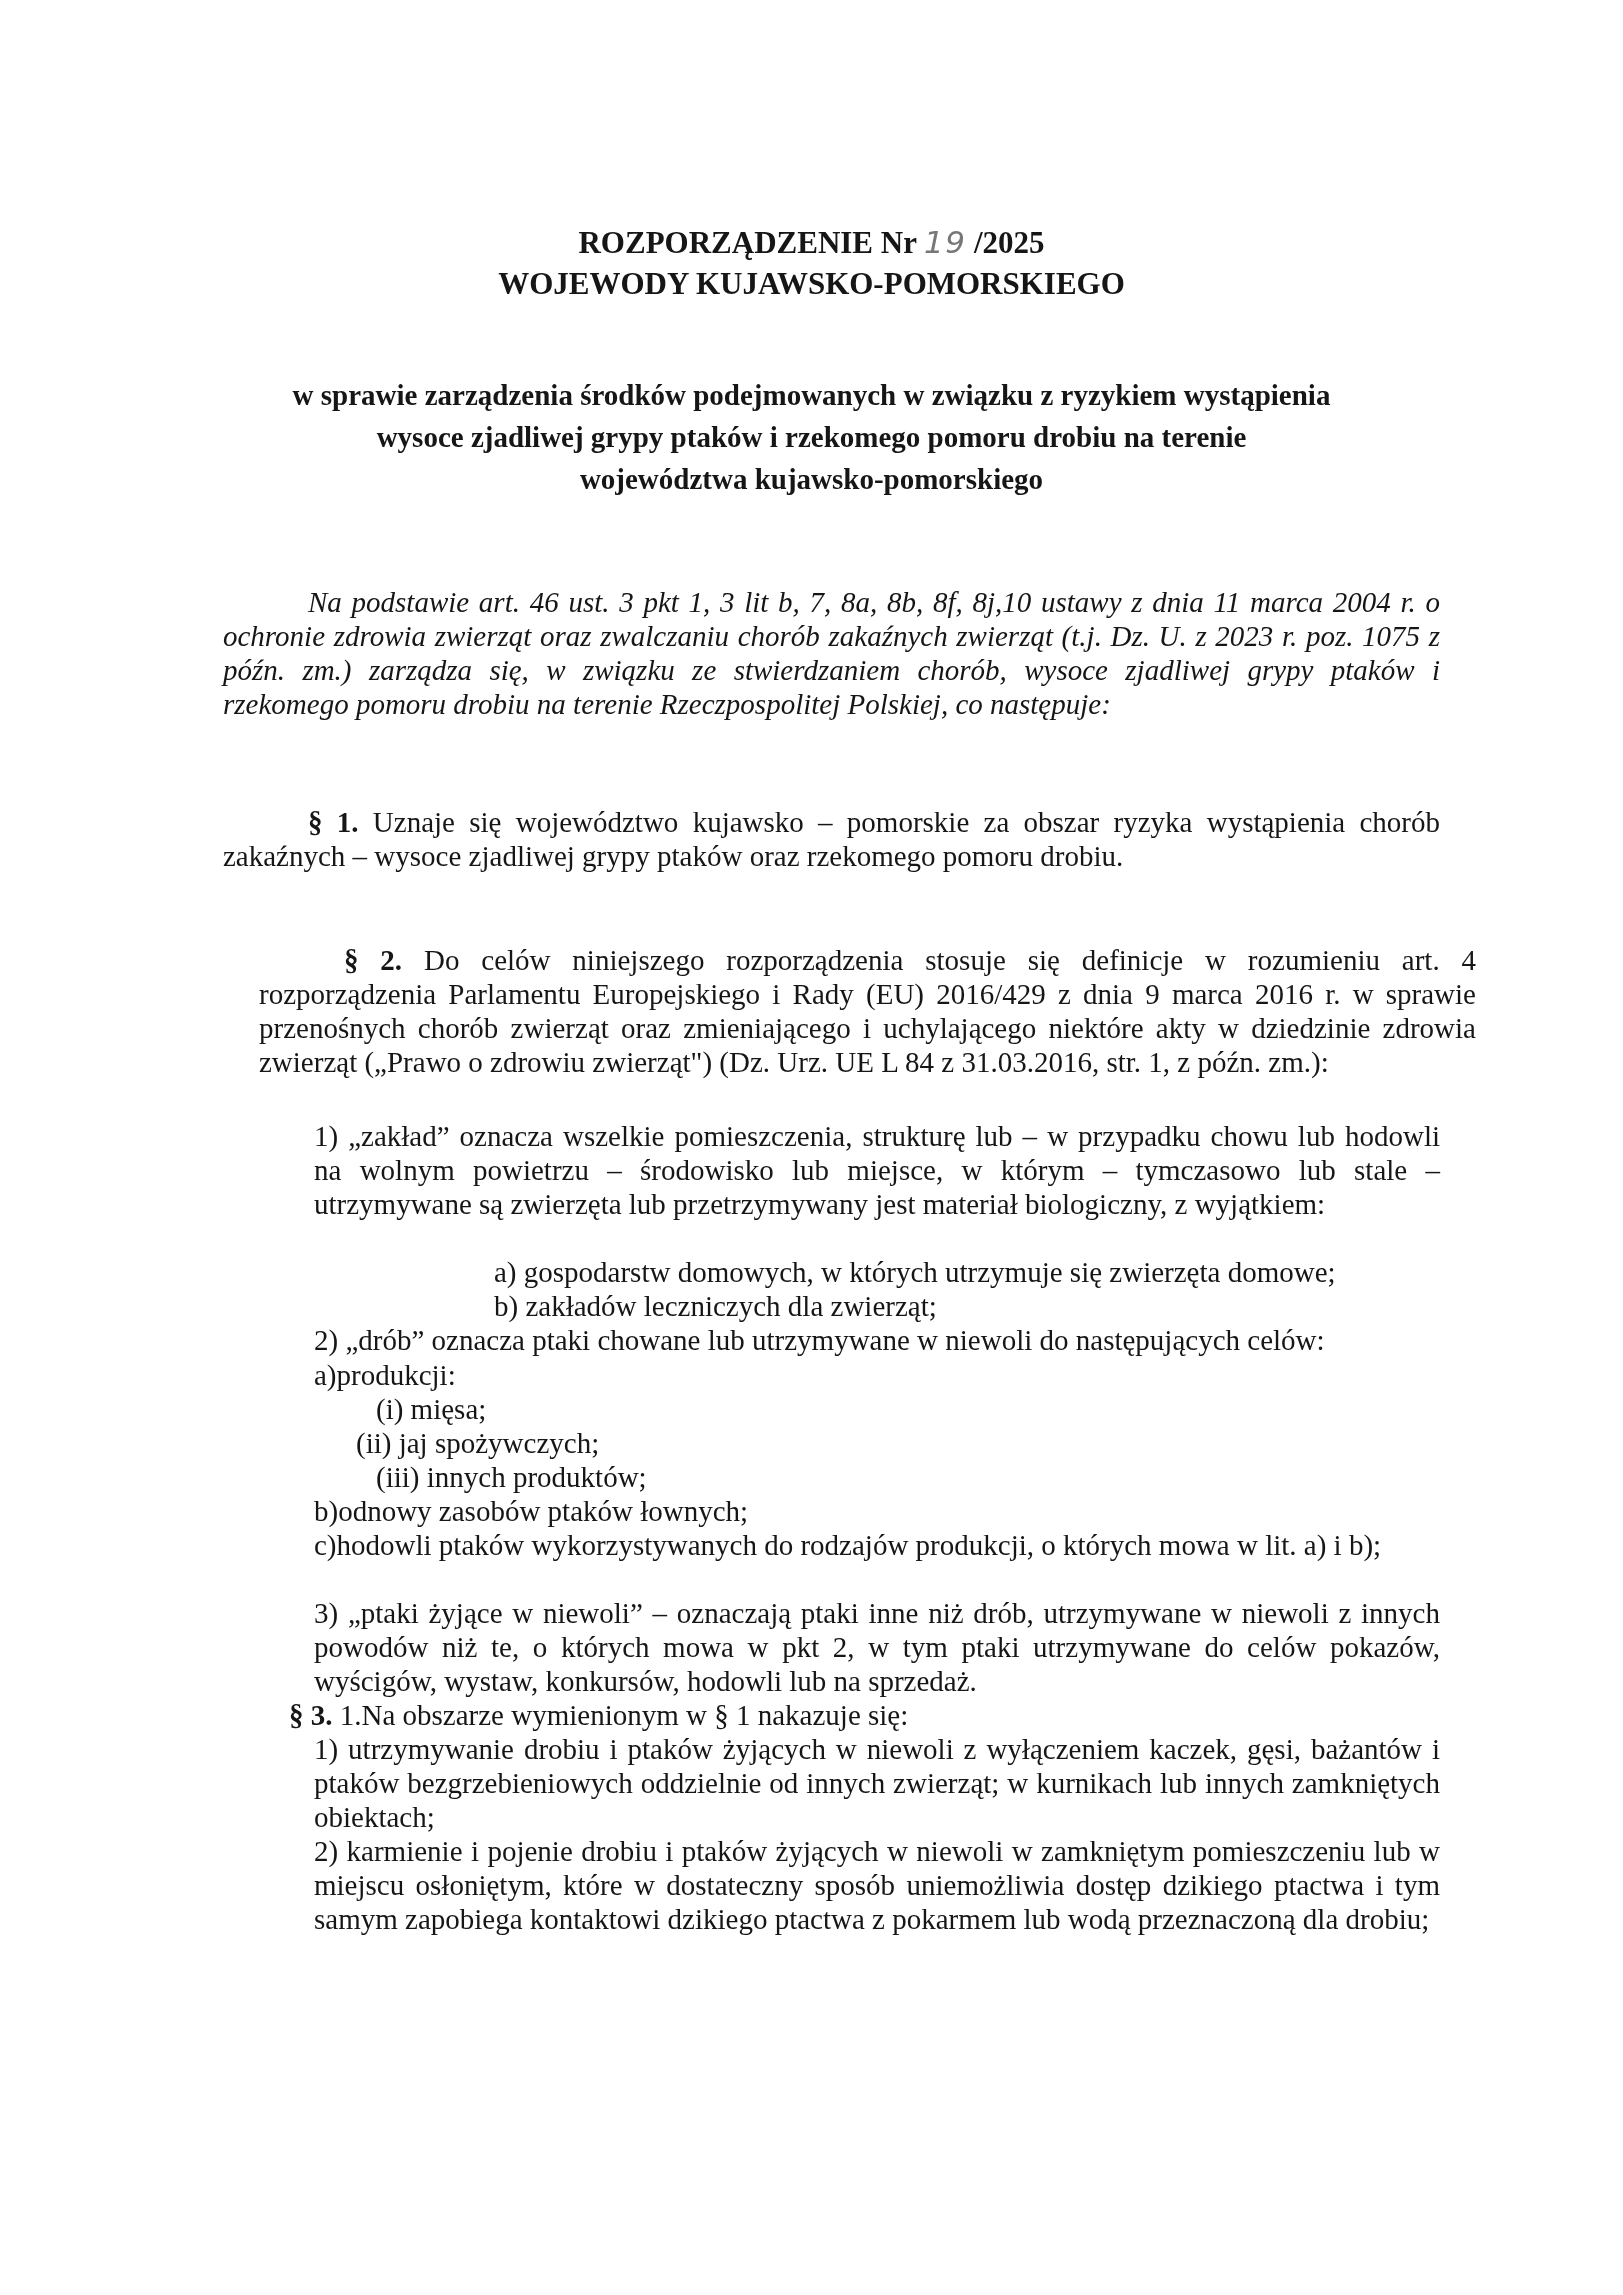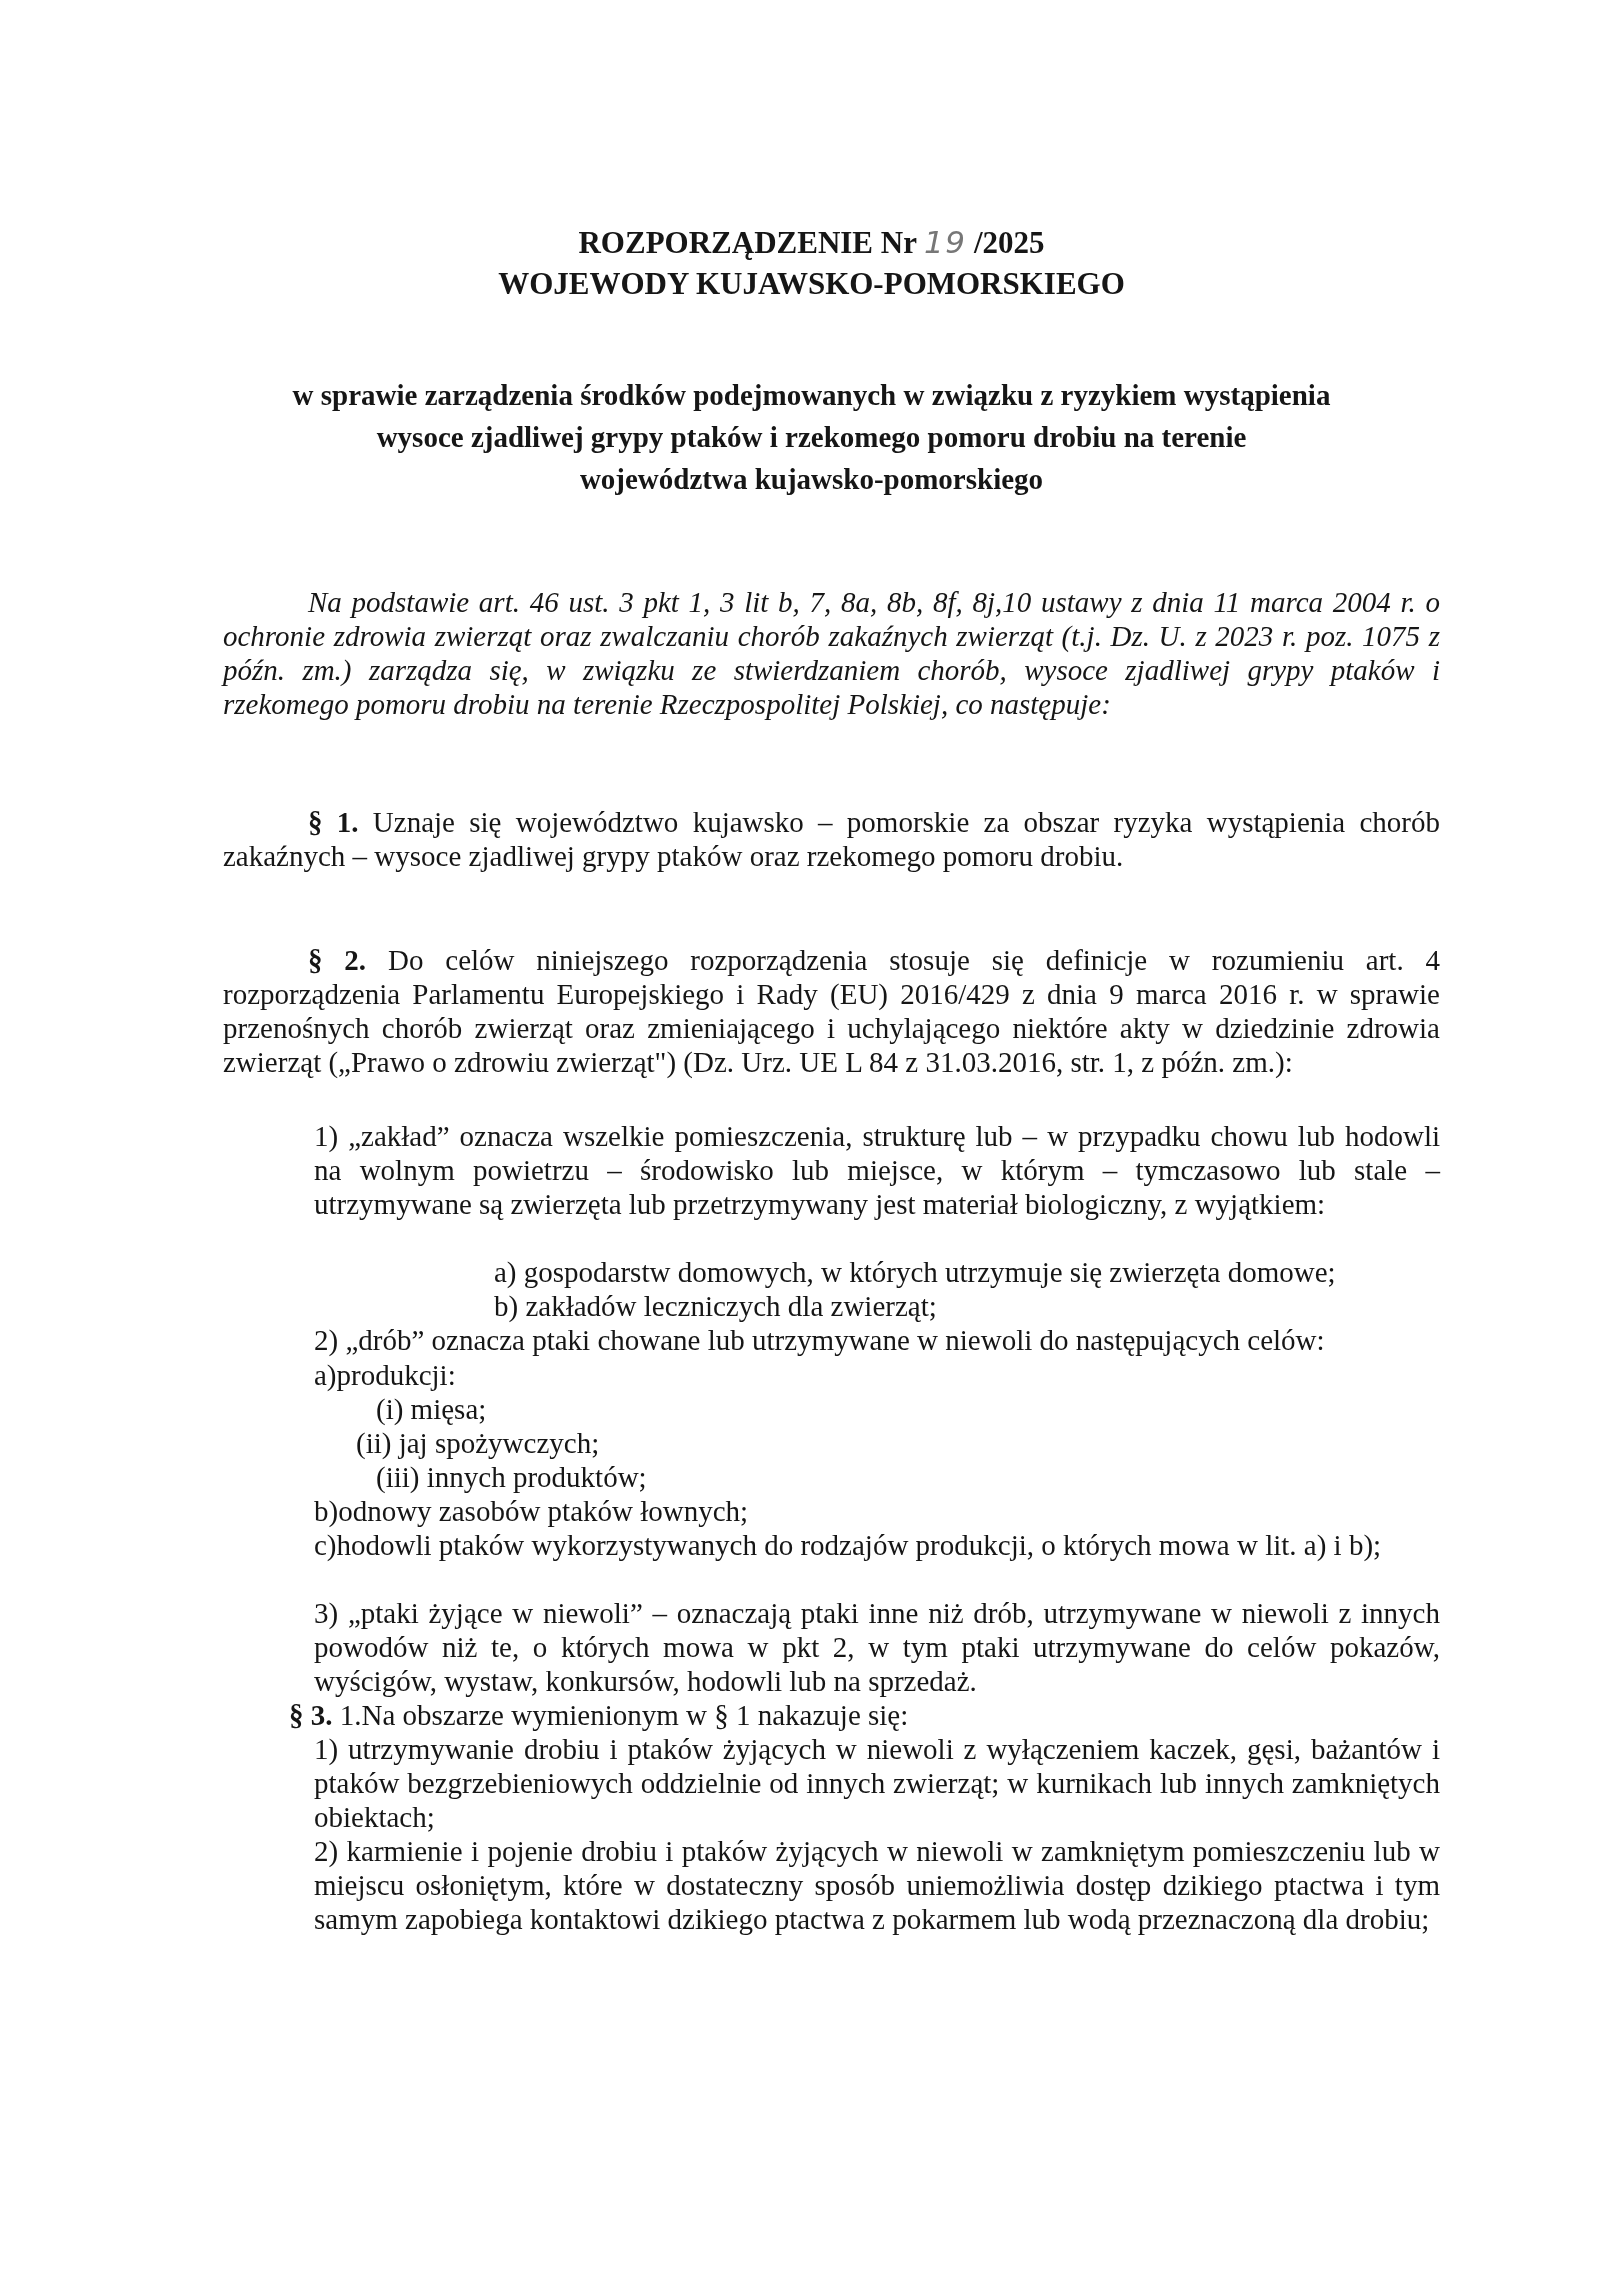--- a/index.html
+++ b/index.html
@@ -13,21 +13,21 @@
     .t1 { top: 221px; font-size: 31px; line-height: 42px; }
     .t2 { top: 263px; font-size: 31px; line-height: 42px; }
     .t3 { top: 313px; font-size: 31px; line-height: 42px; }
     .hand { font-family: "DejaVu Sans", sans-serif; font-weight: normal; color: #777; font-style: italic; letter-spacing: 1.3px; }
     .subject { position: absolute; left: 196px; width: 1231px; top: 374px; text-align: center; font-weight: bold; font-size: 29px; line-height: 42px; }
 
     .para { position: absolute; left: 223px; width: 1217px; font-size: 29px; line-height: 34px; text-align: justify; }
     .para.indent { text-indent: 85px; }
     .p-basis { top: 585px; font-style: italic; }
     .p-1 { top: 805px; }
-    .p-2 { top: 943px; }
+    .p-2 { top: 943px; margin-left: 36px; }
     .sec { font-weight: bold; }
 
     .def { position: absolute; font-size: 29px; line-height: 34px; text-align: justify; }
     .line { position: absolute; font-size: 29px; line-height: 34px; white-space: nowrap; }
   </style>
 </head>
 <body>
 
 <div class="page">
 

